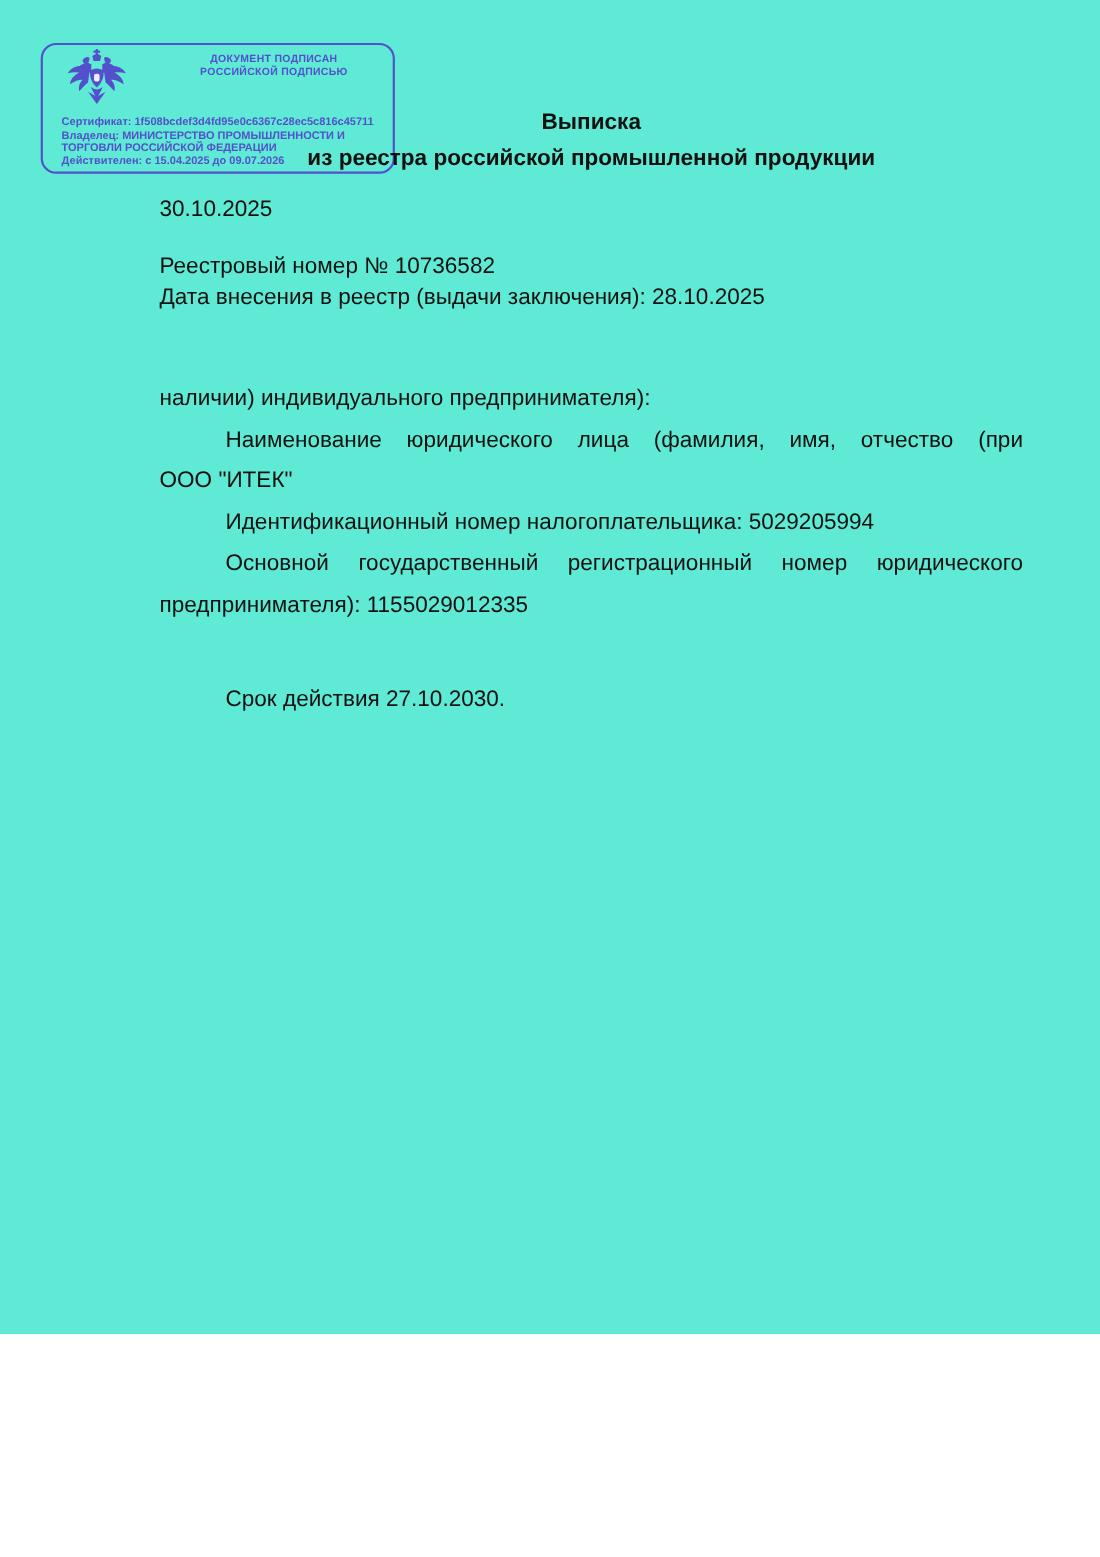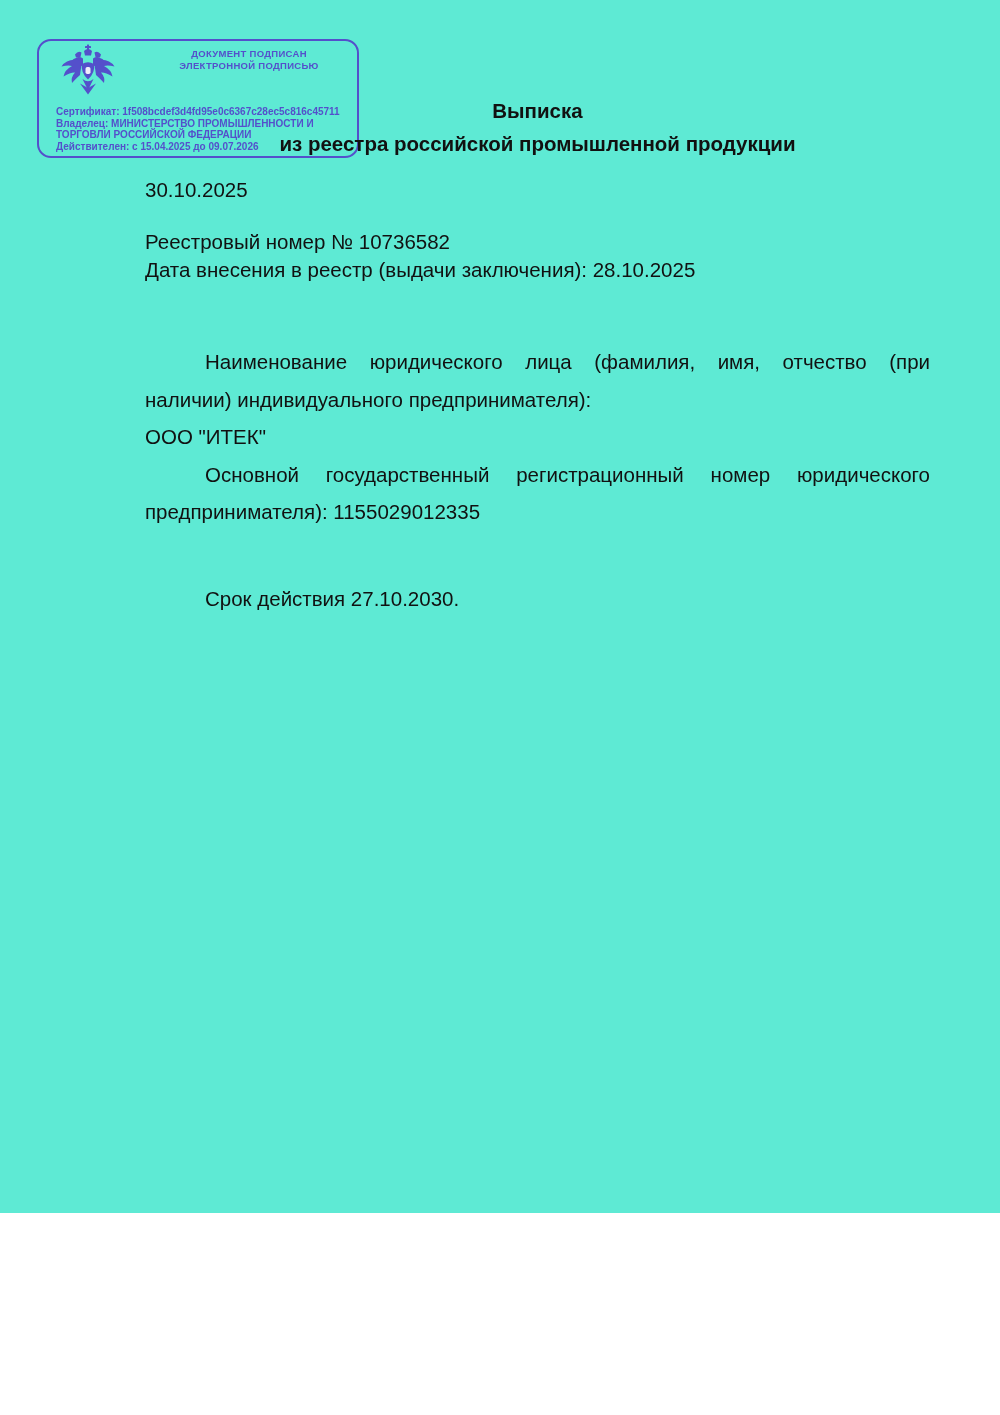--- a/index.html
+++ b/index.html
@@ -118,21 +118,21 @@
         <path d="M44 79 L60 101 L76 79 L60 88 Z"></path>
 
         <circle cx="29" cy="53" r="3.2"></circle>
         <circle cx="91" cy="53" r="3.2"></circle>
       </g>
 
       <rect x="55" y="46" width="10" height="14" rx="3.5" fill="#ffffff" opacity="0.9"></rect>
     </svg>
     <div class="stamp-header">
       <div>ДОКУМЕНТ ПОДПИСАН</div>
-      <div>ЭЛЕКТРОННОЙ ПОДПИСЬЮ</div>
+      <div>РОССИЙСКОЙ ПОДПИСЬЮ</div>
     </div>
     <div class="stamp-info">
       <div>Сертификат: 1f508bcdef3d4fd95e0c6367c28ec5c816c45711</div>
       <div>Владелец: МИНИСТЕРСТВО ПРОМЫШЛЕННОСТИ И</div>
       <div>ТОРГОВЛИ РОССИЙСКОЙ ФЕДЕРАЦИИ</div>
       <div>Действителен: с 15.04.2025 до 09.07.2026</div>
     </div>
   </div>
 
   <div class="doc-title">
@@ -142,22 +142,23 @@
 
   <div class="doc-body">
     <div class="meta-line">30.10.2025</div>
 
     <div class="reg-block">
       <div class="meta-line">Реестровый номер № 10736582</div>
       <div class="meta-line">Дата внесения в реестр (выдачи заключения): 28.10.2025</div>
     </div>
 
     <div class="main-block">
+      <div class="doc-line">наличии) индивидуального предпринимателя):</div>
       <div class="doc-line indent justify-full">Наименование юридического лица (фамилия, имя, отчество (при</div>
-      <div class="doc-line">наличии) индивидуального предпринимателя):</div>
       <div class="doc-line">ООО "ИТЕК"</div>
+      <div class="doc-line indent">Идентификационный номер налогоплательщика: 5029205994</div>
       <div class="doc-line indent justify-full">Основной государственный регистрационный номер юридического</div>
       <div class="doc-line">предпринимателя): 1155029012335</div>
       <div class="doc-line indent validity-line">Срок действия 27.10.2030.</div>
     </div>
   </div>
 
 </div>
 
 </body></html>

